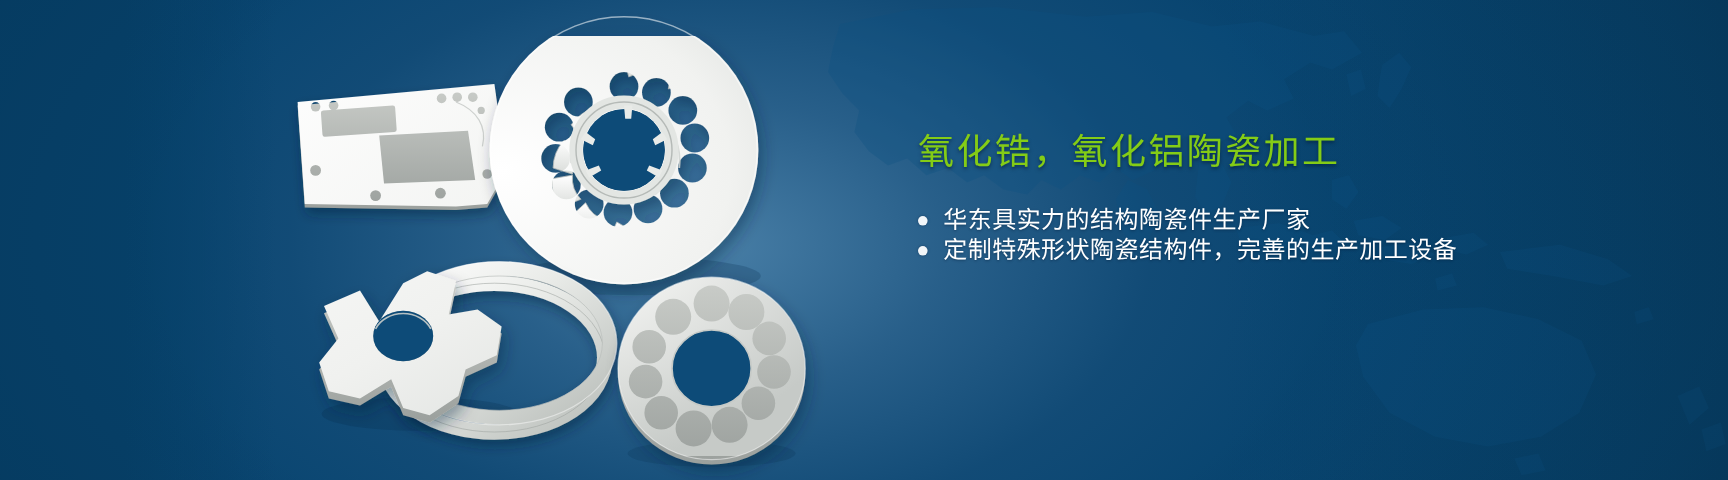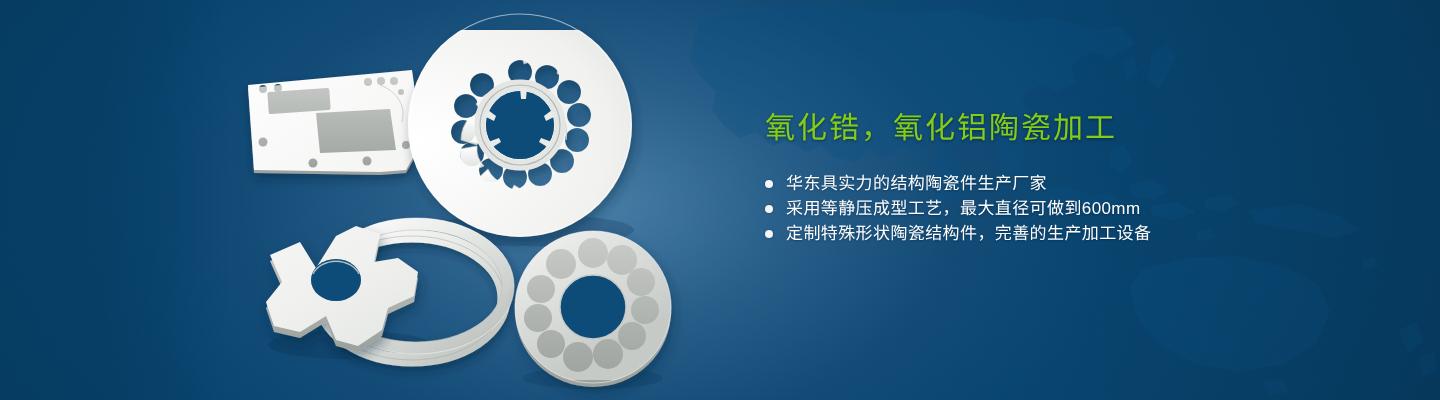--- a/index.html
+++ b/index.html
@@ -91,21 +91,21 @@
   }
   .bullet + .bullet{margin-top:1px;}
   .dot{
     flex:0 0 auto;
     width:8px;height:8px;border-radius:50%;
     background:#f2f6f9;
     margin-right:13px;
     box-shadow:0 0 2px rgba(0,30,60,.5);
   }
   .bullet-text{
-    font-size:17px;
+    font-size:20px;
     line-height:24px;
     letter-spacing:.4px;
     color:#ffffff;
     white-space:nowrap;
     text-shadow:0 1px 2px rgba(0,25,50,.45);
   }
 </style>
 </head>
 <body>
 
@@ -362,24 +362,20 @@
 
     <h1 class="headline">氧化锆，氧化铝陶瓷加工</h1>
 
     <ul class="bullets">
 
       <li class="bullet">
         <span class="dot"></span>
         <span class="bullet-text">华东具实力的结构陶瓷件生产厂家</span>
       </li>
 
-      <li class="bullet">
-        <span class="dot"></span>
-        <span class="bullet-text">采用等静压成型工艺，最大直径可做到600mm</span>
-      </li>
 
       <li class="bullet">
         <span class="dot"></span>
         <span class="bullet-text">定制特殊形状陶瓷结构件，完善的生产加工设备</span>
       </li>
 
 
     </ul>
   </div>
 

